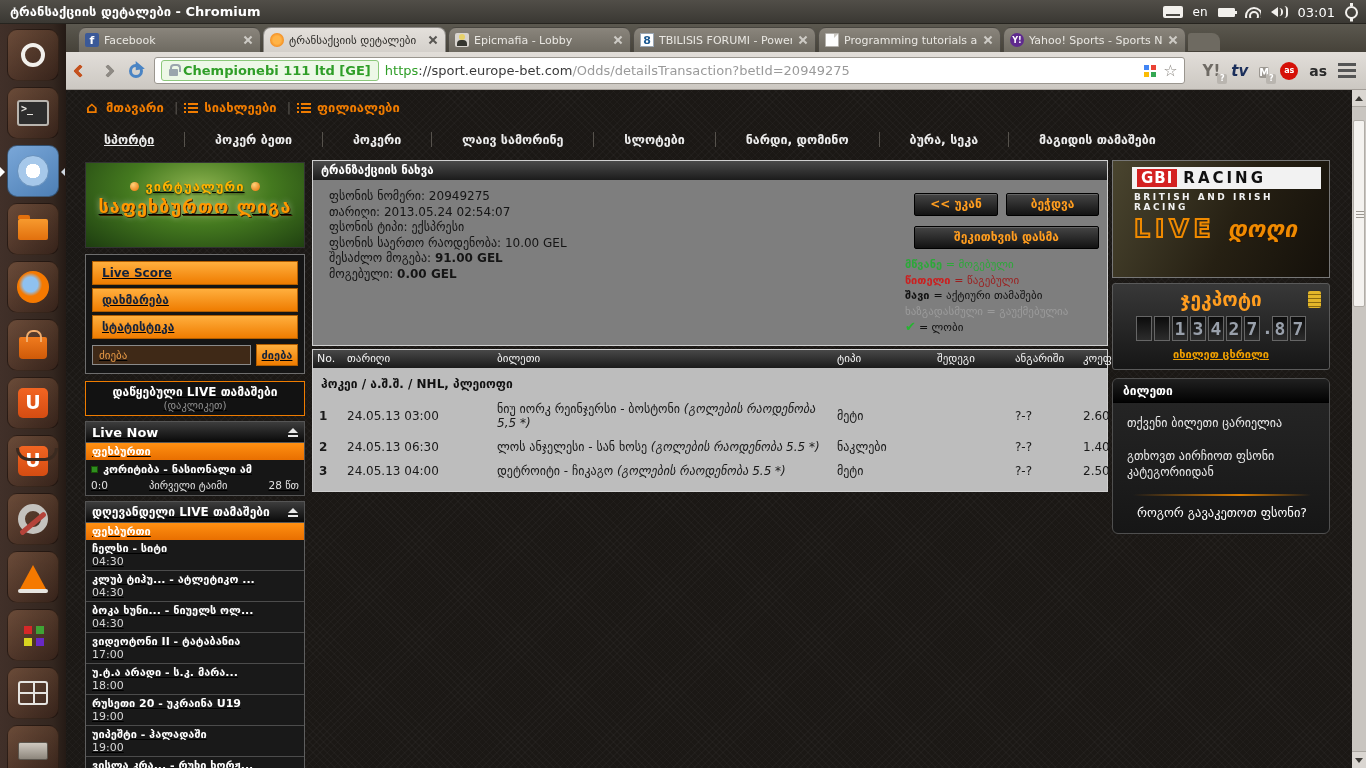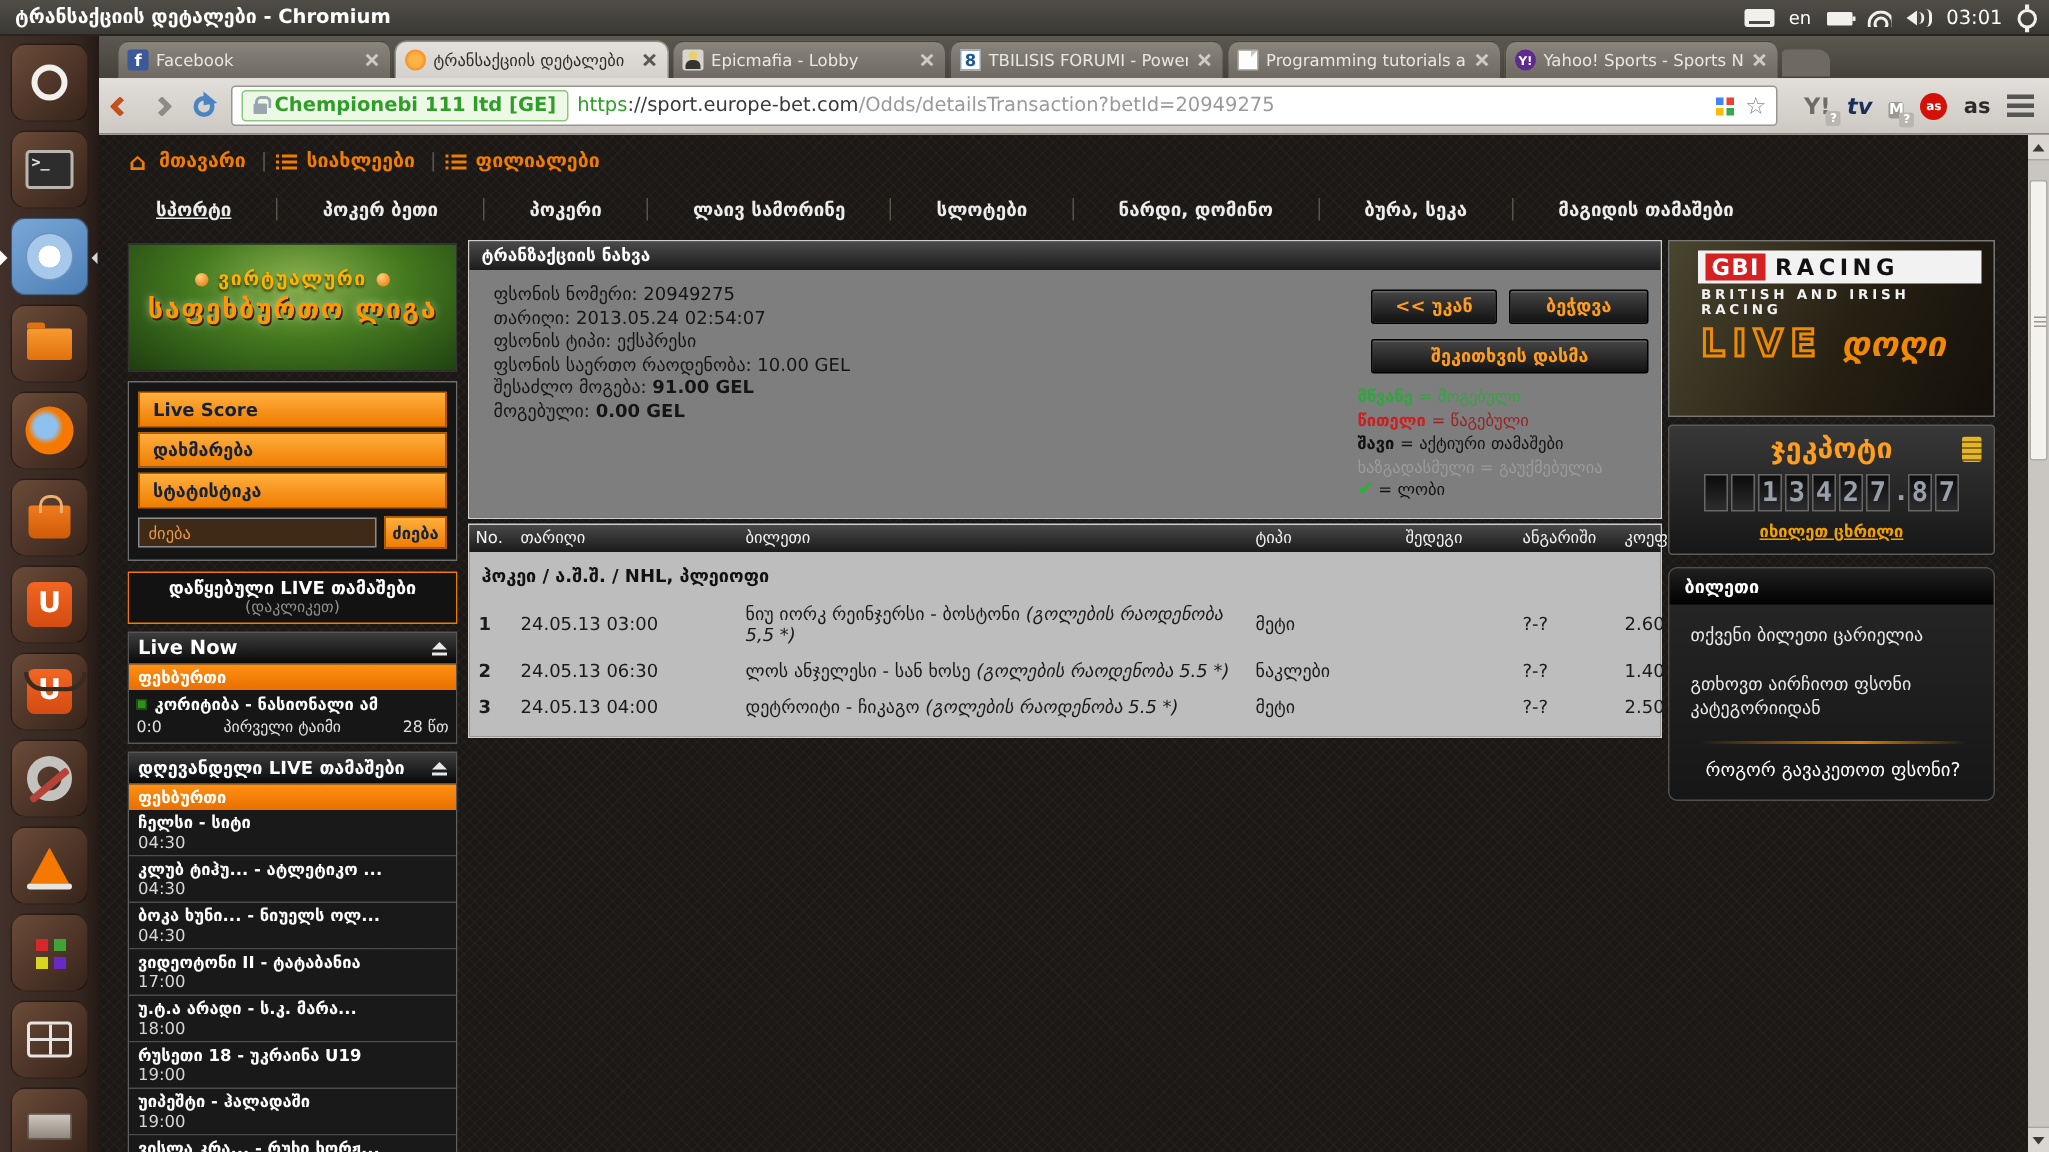--- a/index.html
+++ b/index.html
@@ -118,21 +118,21 @@
   .bars-ic { width:10px; height:2px; background:#f07c00; color:#f07c00; box-shadow:0 4px 0, 0 8px 0; position:relative; margin:-8px 6px 0 0; }
   .bars-ic::before { content:""; position:absolute; left:-4px; width:2px; height:2px; background:#f07c00; box-shadow:0 4px 0, 0 8px 0; color:#f07c00; }
   .nav-sep1 { color:#5a5650; font-weight:normal; }
   .nav1 .nav-link { display:flex; align-items:center; cursor:pointer; }
   .nav2 { position:absolute; left:34px; top:40px; width:1060px; display:flex; align-items:center; justify-content:space-between; color:#ececec; font-weight:bold; font-size:12.5px; }
   .nav2 .nav-link { padding:2px 4px; }
   .nav2 .active-underline { text-decoration:underline; }
   .nav-sep2 { width:1px; height:15px; background:#56524c; }
 
   
-  .sidebar { position:absolute; left:19px; top:72px; width:220px; height:606px; overflow:hidden; }
+  .sidebar { position:absolute; left:19px; top:72px; width:220px; height:606px; overflow:hidden;text-decoration:underline; }
   .vban { height:86px; border:1px solid #333; background:radial-gradient(ellipse at 52% 30%, #8cb24e 0%, #44791f 45%, #1d3d10 100%); position:relative; text-align:center; padding-top:16px; }
   .vban-l1 { color:#ffb300; font-size:13px; font-weight:bold; letter-spacing:1px; text-shadow:0 1px 2px #20300a; display:flex; align-items:center; justify-content:center; gap:6px; }
   .ball { width:9px; height:9px; border-radius:50%; background:radial-gradient(circle at 35% 30%, #ffd27a, #e86c00); flex:none; }
   .vban-l2 { color:#ff9800; font-size:18px; font-weight:bold; letter-spacing:1px; text-shadow:1px 1px 0 #3a2000, 0 0 6px rgba(255,255,255,.5); margin-top:2px; }
   .ls-panel { margin-top:6px; border:1px solid #6e6e6e; background:#151515; padding:3px; }
   .orange-btn { height:24px; margin:3px; background:linear-gradient(#ffaf3e,#ef7c00); border:1px solid #b35e00; color:#14233c; font-weight:bold; font-size:12px; line-height:22px; padding-left:9px; }
   .search-row { display:flex; align-items:center; margin:5px 3px 4px 3px; gap:5px; }
   .search-input { flex:1; height:20px; background:#3f2917; border:1px solid #8a8a8a; color:#f0a050; font-size:11px; padding:0 6px; font-family:"DejaVu Sans",sans-serif; }
   .search-input::placeholder { color:#e89a46; opacity:1; }
   .search-btn { width:58px; height:22px; background:linear-gradient(#ffaf3e,#ef7c00); border:1px solid #b35e00; color:#14233c; font-weight:bold; font-size:11px; font-family:"DejaVu Sans",sans-serif; }
@@ -444,21 +444,21 @@
           </div>
         <div class="t-item">
             <div class="t-title">ვიდეოტონი II - ტატაბანია</div>
             <div class="t-time">17:00</div>
           </div>
         <div class="t-item">
             <div class="t-title">უ.ტ.ა არადი - ს.კ. მარა...</div>
             <div class="t-time">18:00</div>
           </div>
         <div class="t-item">
-            <div class="t-title">რუსეთი 18 - უკრაინა U19</div>
+            <div class="t-title">რუსეთი 20 - უკრაინა U19</div>
             <div class="t-time">19:00</div>
           </div>
         <div class="t-item">
             <div class="t-title">უიპეშტი - ჰალადაში</div>
             <div class="t-time">19:00</div>
           </div>
         <div class="t-item">
             <div class="t-title">ვისლა კრა... - რუხი ხორჟ...</div>
           </div>
 

